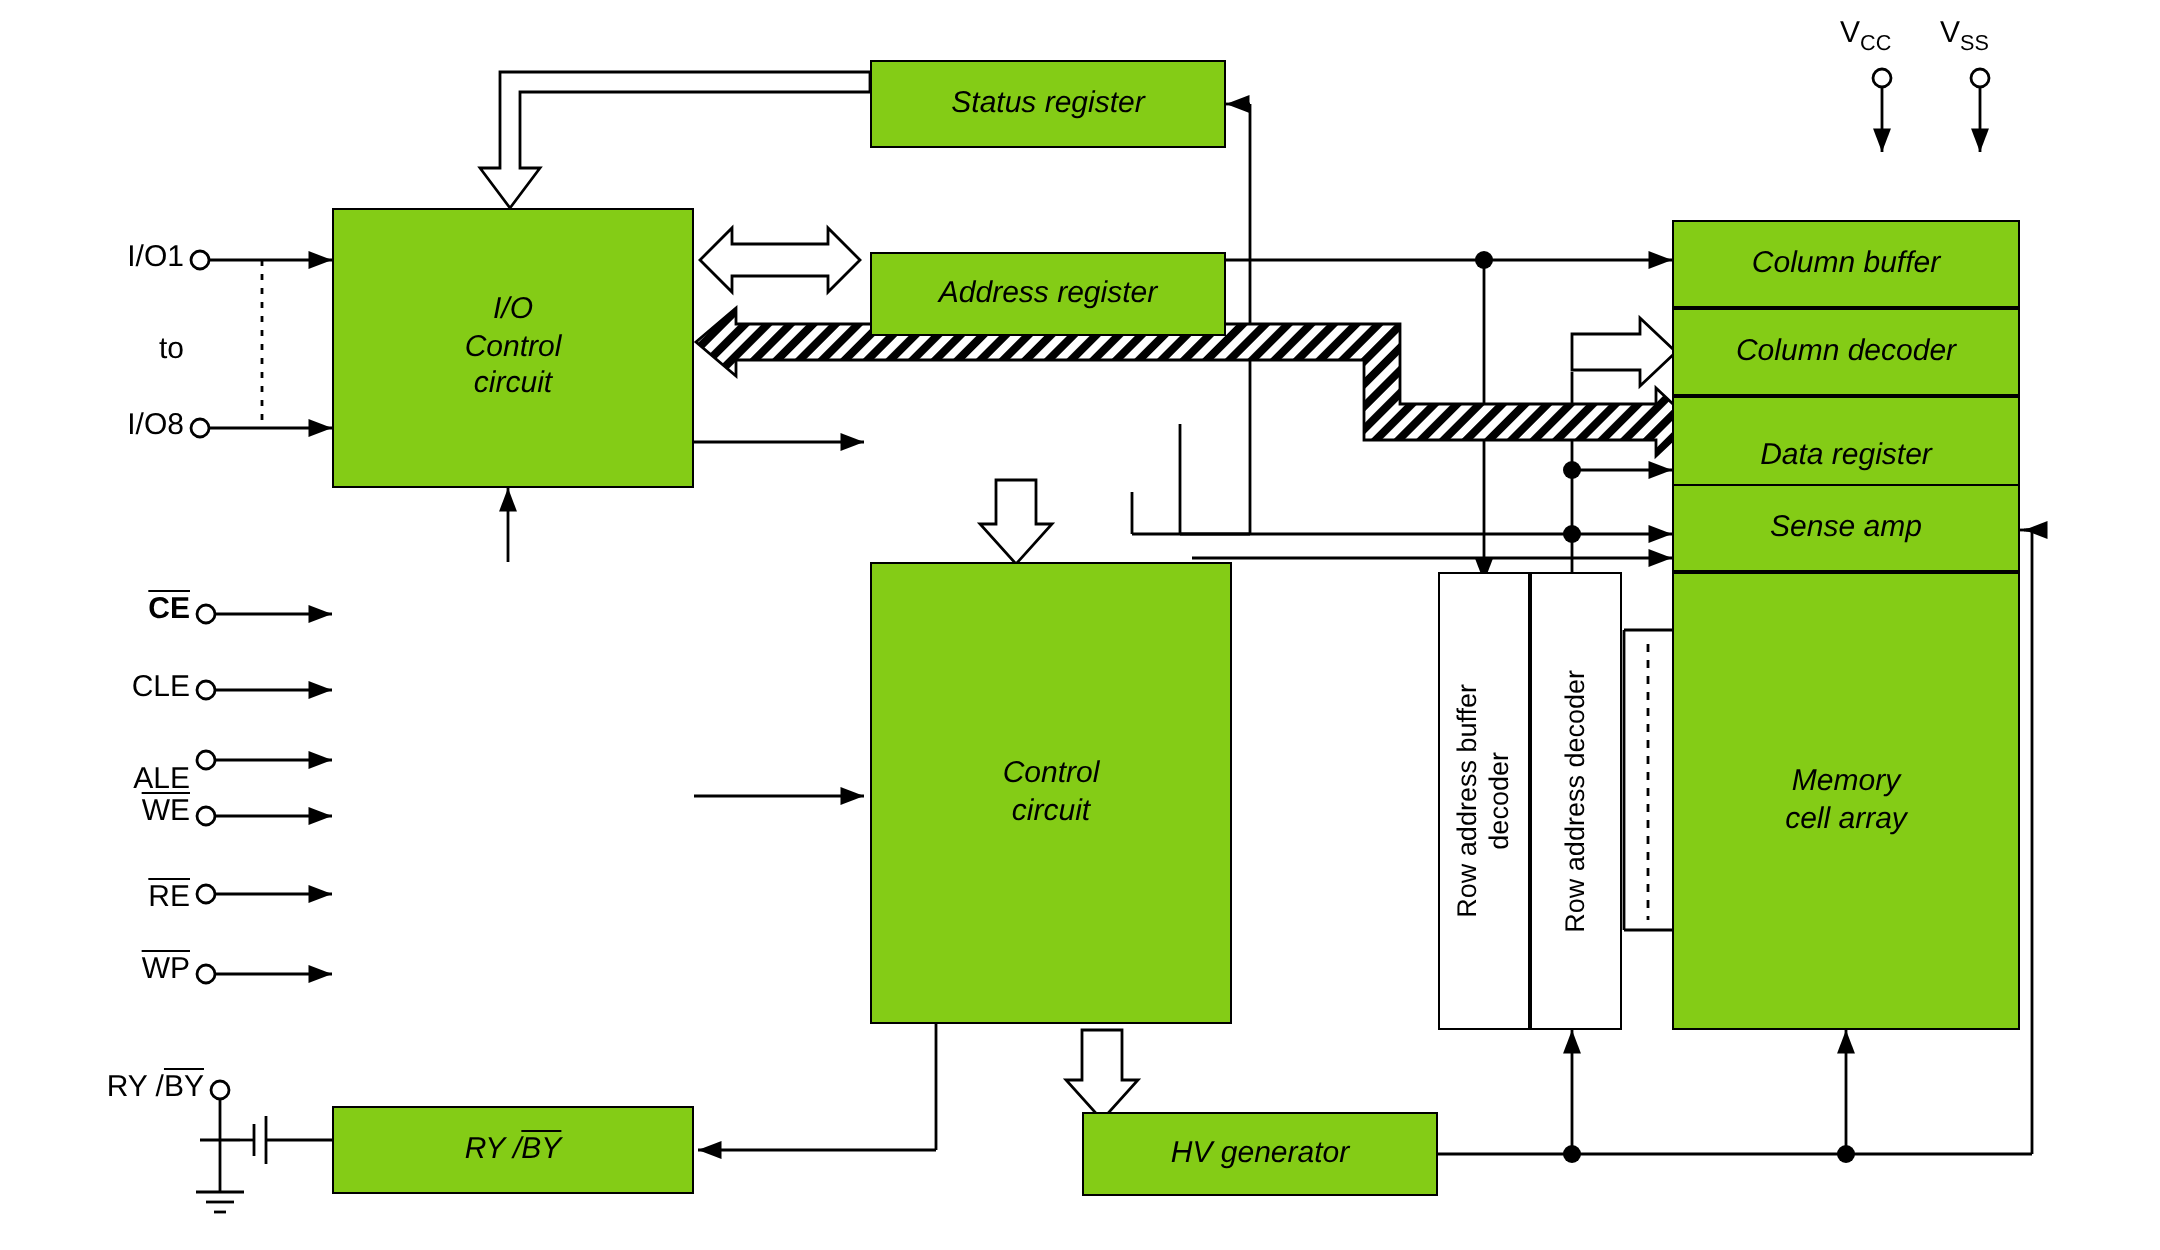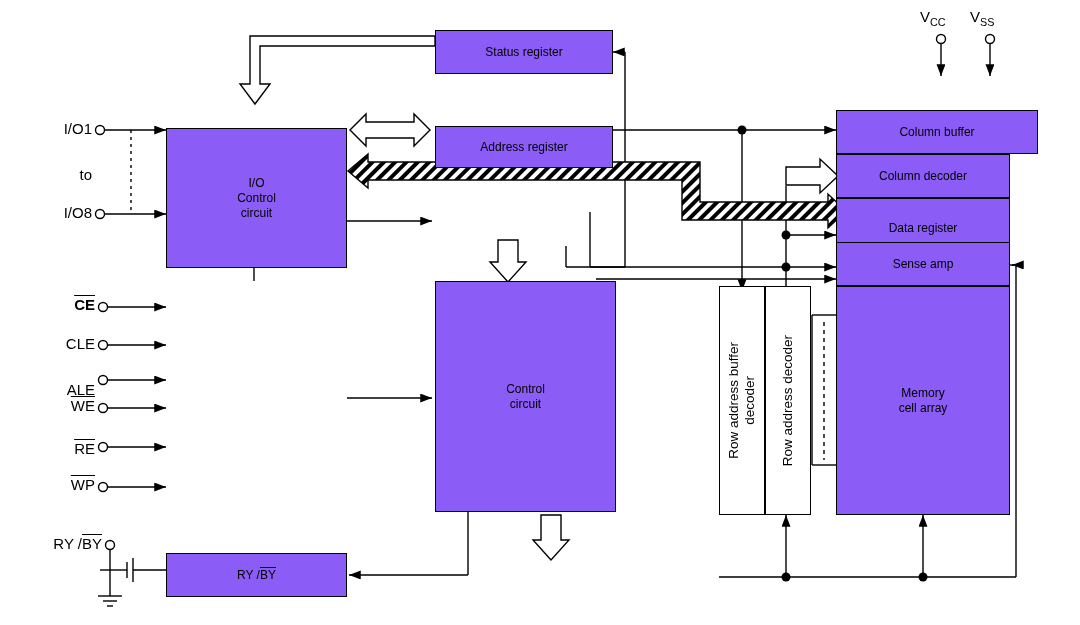--- a/index.html
+++ b/index.html
@@ -15,28 +15,29 @@
     position: relative;
     width: 1080px;
     height: 625px;
     overflow: hidden;
     background: #ffffff;
   }
   .box {
     position: absolute;
     box-sizing: border-box;
     border: 1.4px solid #000;
-    background: #8b5cf6;
+    background: #84cc16;
     display: flex;
     align-items: center;
     justify-content: center;
     text-align: center;
-    font-size: 12px;
+    font-size: 15px;
     line-height: 1.25;
     white-space: pre-line;
+    font-style: italic;
   }
   .vbox {
     position: absolute;
     box-sizing: border-box;
     border: 1.4px solid #000;
     background: #fff;
     display: flex;
     align-items: center;
     justify-content: center;
     text-align: center;
@@ -199,34 +200,35 @@
       <circle cx="990" cy="39" r="4.5" fill="#fff"></circle>
       <line x1="990" y1="44" x2="990" y2="76" marker-end="url(#ar)"></line>
     </g>
   </svg>
 
   <div class="box" style="left:435px; top:30px; width:178px; height:44px;">Status register</div>
 
   <div class="box" style="left:435px; top:110px; width:178px; height:42px;margin-top:16px;">Address register</div>
 
 
-  <div class="box" style="left:166px; top:104px; width:181px; height:140px;margin-top:24px;">I/O
+  <div class="box" style="left:166px; top:104px; width:181px; height:140px;">I/O
 Control
 circuit</div>
 
 
   <div class="box" style="left:435px; top:281px; width:181px; height:231px;">Control
 circuit</div>
 
   <div class="box" style="left:166px; top:553px; width:181px; height:44px;">
     <span>RY /<span class="ob">BY</span></span>
   </div>
 
-
-  <div class="box" style="left:836px; top:110px; width:202px; height:44px;">Column buffer</div>
+  <div class="box" style="left:541px; top:556px; width:178px; height:42px;">HV generator</div>
+
+  <div class="box" style="left:836px; top:110px; width:174px; height:44px;">Column buffer</div>
 
   <div class="box" style="left:836px; top:154px; width:174px; height:44px;">Column decoder</div>
 
   <div class="box" style="left:836px; top:198px; width:174px; height:60px;">Data register</div>
 
   <div class="box" style="left:836px; top:242px; width:174px; height:44px;">Sense amp</div>
 
   <div class="box" style="left:836px; top:286px; width:174px; height:229px;">Memory
 cell array</div>
 

